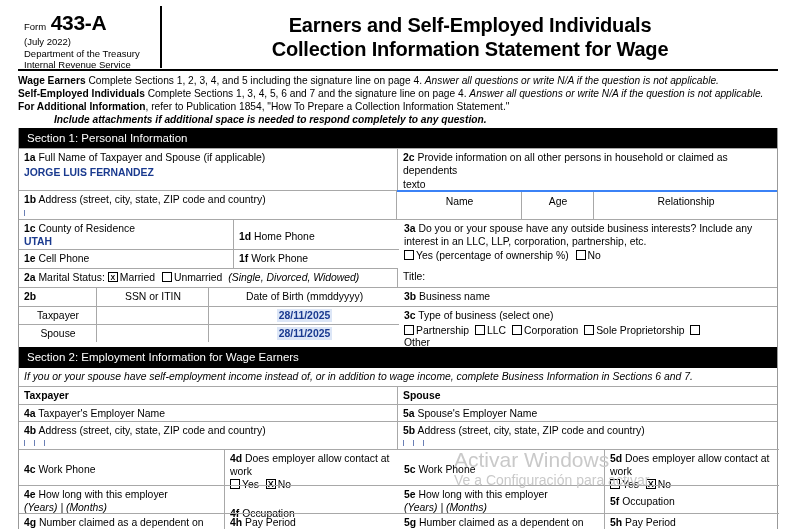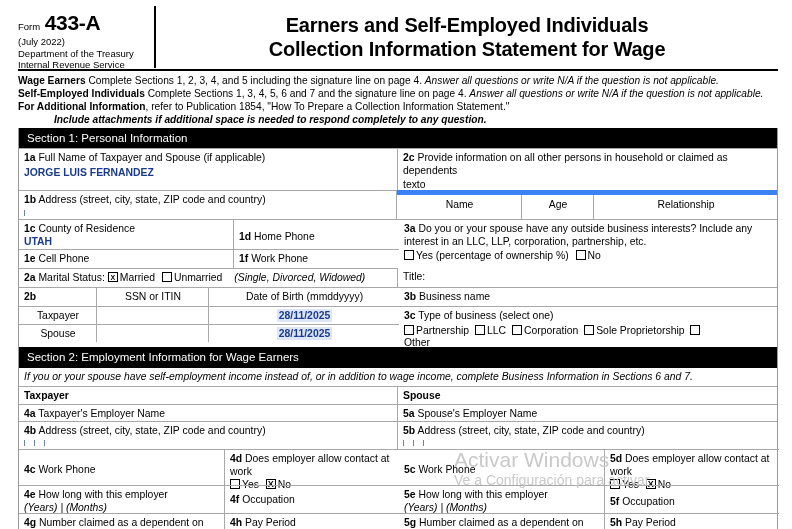--- a/index.html
+++ b/index.html
@@ -15,20 +15,21 @@
     width: 792px; height: 529px;
     background: #fff;
     overflow: hidden;
   }
 
   
   .hdr {
     display: flex;
     padding: 6px 14px 0 18px;
     height: 68px;
+    margin-left: 6px;
   }
   .hdr-left {
     width: 138px;
     border-right: 2px solid #000;
     padding-right: 6px;
     padding-top: 6px;
   }
   .form-line { line-height: 1.05; white-space: nowrap; }
   .form-word {
     font-size: 9.5px; color: #000; vertical-align: baseline;
@@ -205,21 +206,21 @@
         <div><span class="plaintext">texto</span></div>
       </div>
     </div>
 
     <div class="row">
       <div class="cell colL" style="height:29px">
         <span class="lbl">1b</span>
         <span>Address (street, city, state, ZIP code and country)</span>
         <div style="margin-top:-1px"><span class="tick"></span></div>
       </div>
-      <div class="colR" style="display:flex;border-top:5px solid #3b82f6">
+      <div class="colR" style="display:flex;border-top:2px solid #3b82f6">
         <div class="cell ctr" style="width:125px;border-top:none;padding-top:3px">Name</div>
         <div class="cell ctr" style="width:72px;border-top:none;padding-top:3px">Age</div>
         <div class="cell ctr" style="width:183px;border-top:none;padding-top:3px;border-right:none">Relationship</div>
       </div>
     </div>
 
     <div class="row">
       <div class="colL" style="display:flex">
         <div class="cell" style="width:215px;height:30px">
           <span class="lbl">1c</span>
@@ -253,21 +254,21 @@
         <span class="cb" style="margin-left:4px"></span><span>No</span>
       </div>
     </div>
 
     <div class="row">
       <div class="cell colL" style="height:19px">
         <span class="lbl">2a</span>
         <span>Marital Status:</span>
         <span class="cb x xs"></span><span>Married</span>
         <span class="cb" style="margin-left:4px"></span><span>Unmarried</span>
-        <span class="i" style="margin-left:9px">(Single, Divorced, Widowed)</span>
+        <span class="i" style="margin-left:3px">(Single, Divorced, Widowed)</span>
       </div>
       <div class="cell colR" style="height:19px;border-top:none">
         <span>Title:</span>
       </div>
     </div>
 
     <div class="row">
       <div class="colL" style="display:flex">
         <div class="cell bold-ctr" style="width:78px;height:19px">2b</div>
         <div class="cell ctr" style="width:112px;height:19px">SSN or ITIN</div>
@@ -377,21 +378,21 @@
       </div>
     </div>
 
     <div class="row">
       <div class="colL" style="display:flex">
         <div class="cell" style="width:206px;height:28px">
           <span class="lbl">4e</span>
           <span>How long with this employer</span>
           <div class="i" style="margin-top:0">(Years) |  (Months)</div>
         </div>
-        <div class="cell" style="width:174px;height:28px;padding-top:7px">
+        <div class="cell" style="width:174px;height:28px;padding-top:21px">
           <span class="lbl">4f</span>
           <span>Occupation</span>
         </div>
       </div>
       <div class="colR" style="display:flex">
         <div class="cell" style="width:206px;height:28px">
           <span class="lbl">5e</span>
           <span>How long with this employer</span>
           <div class="i" style="margin-top:0">(Years) |  (Months)</div>
         </div>

